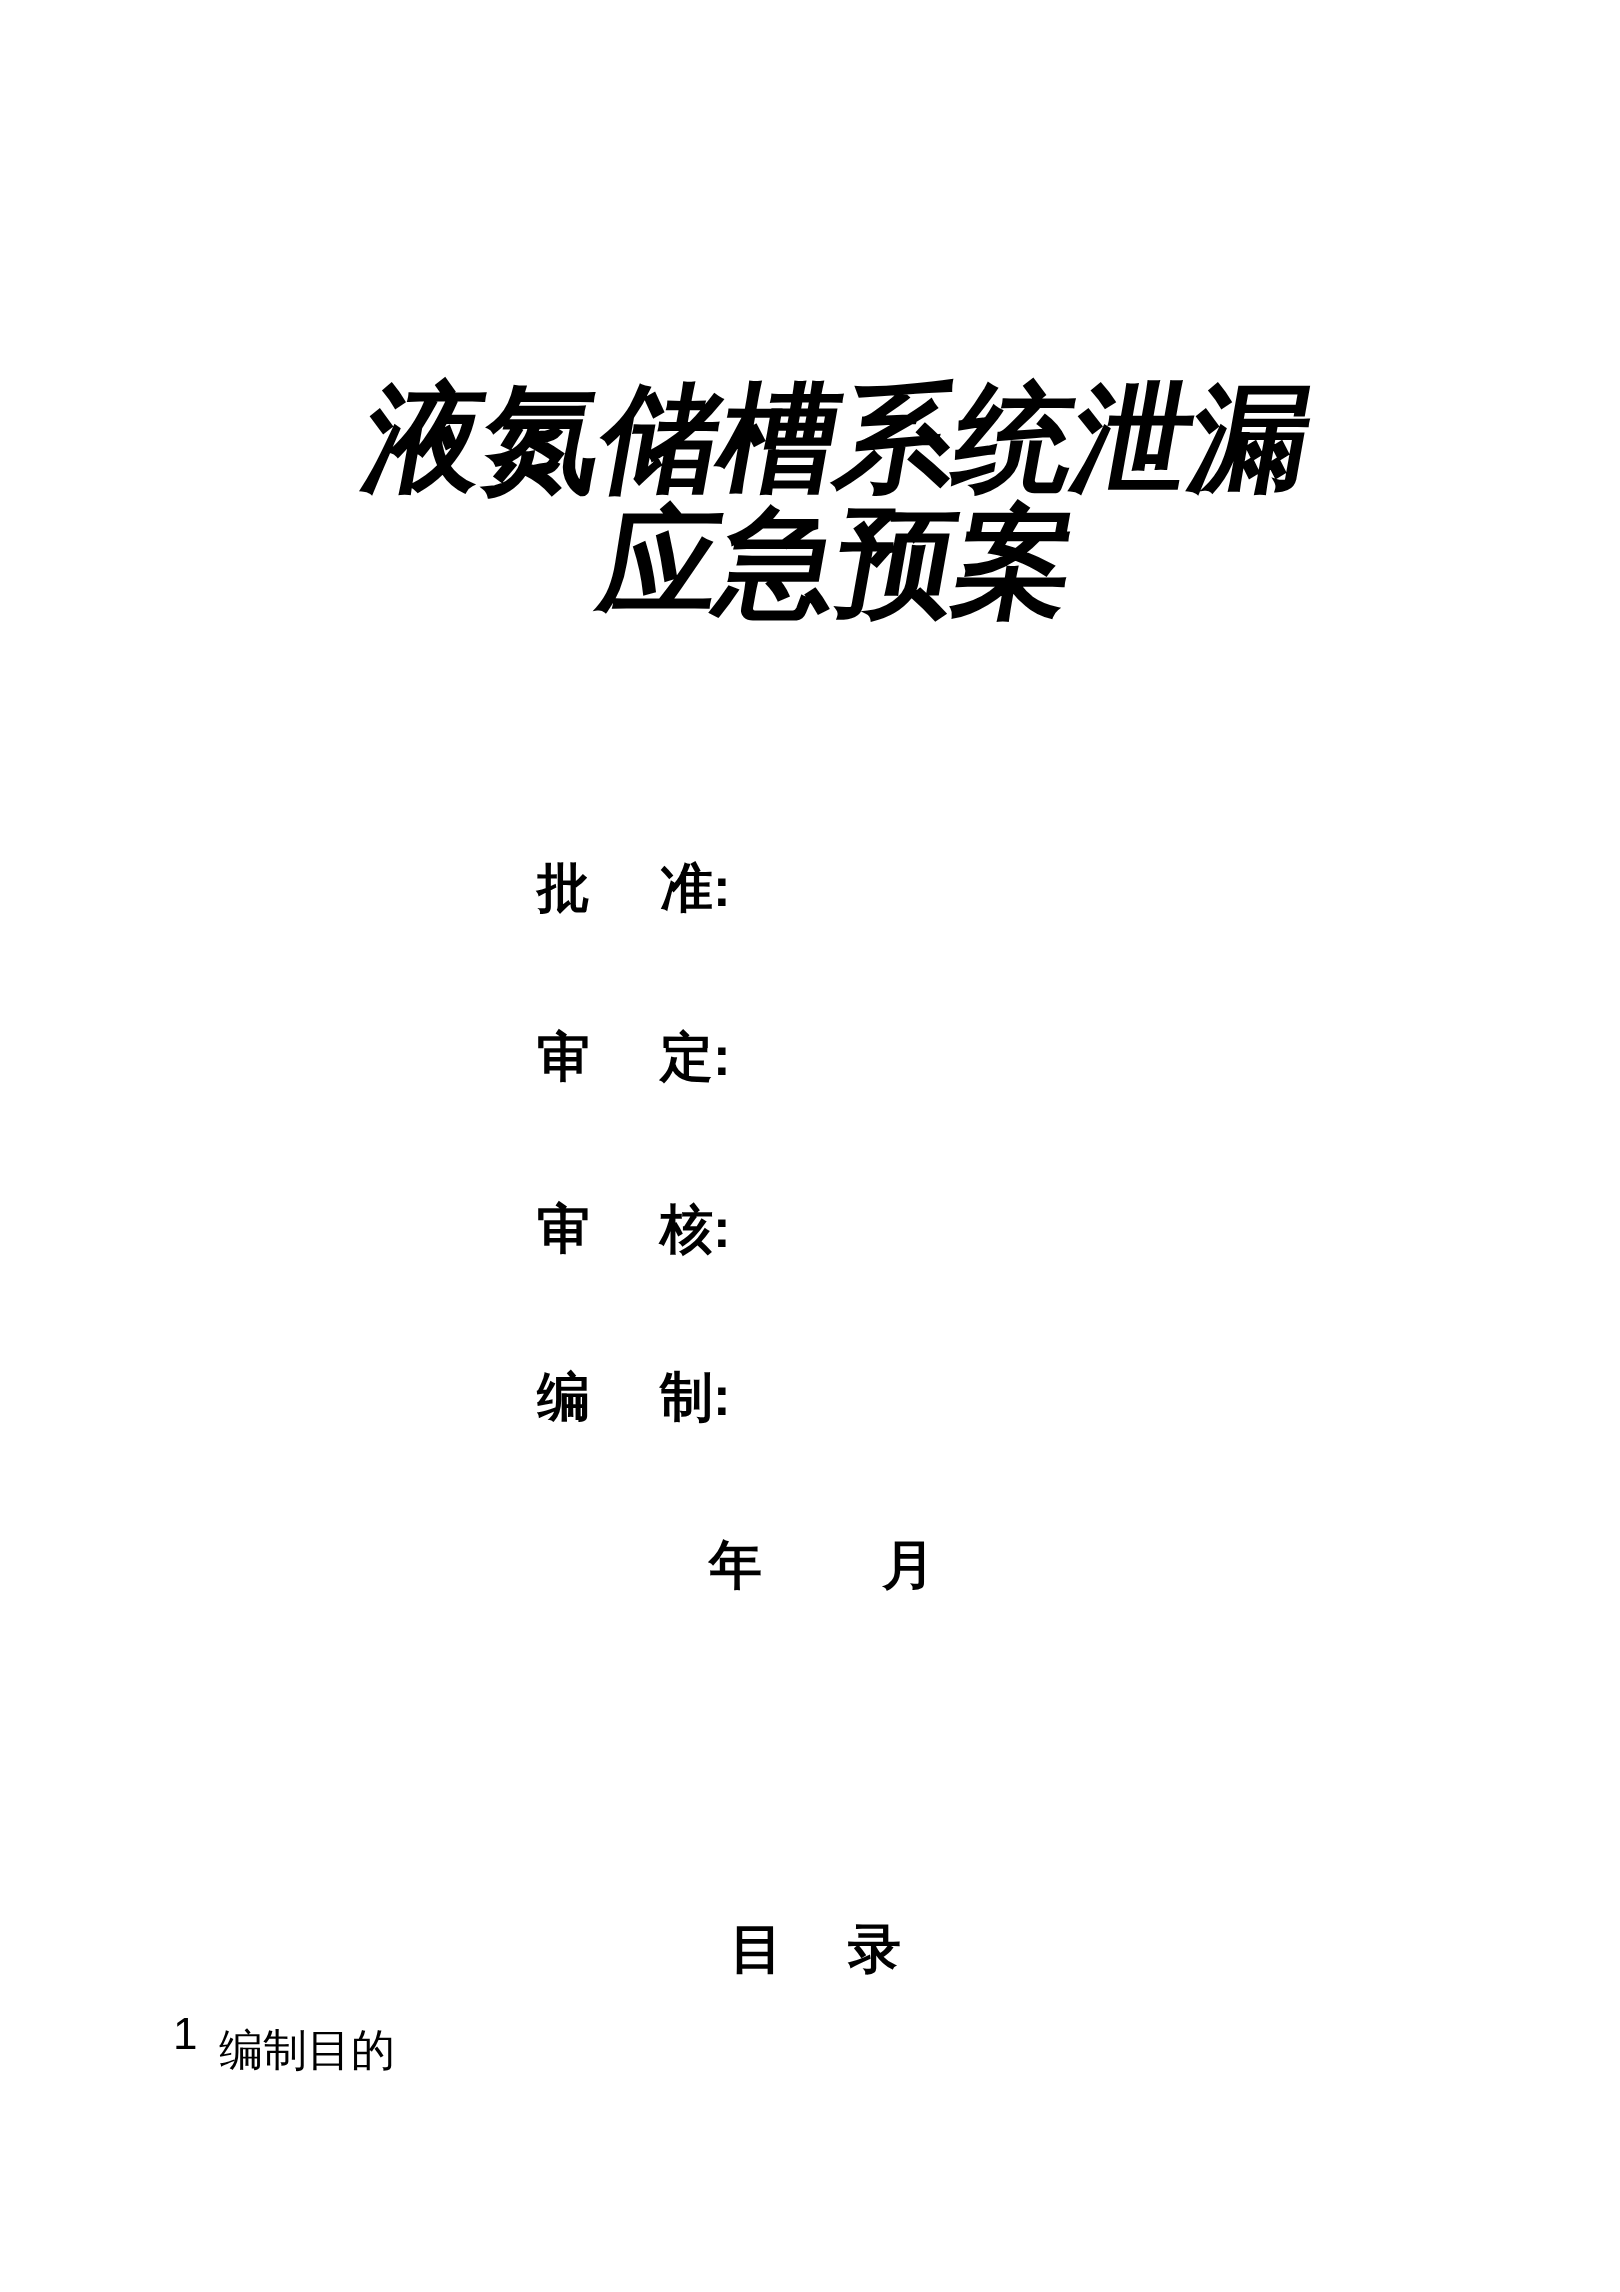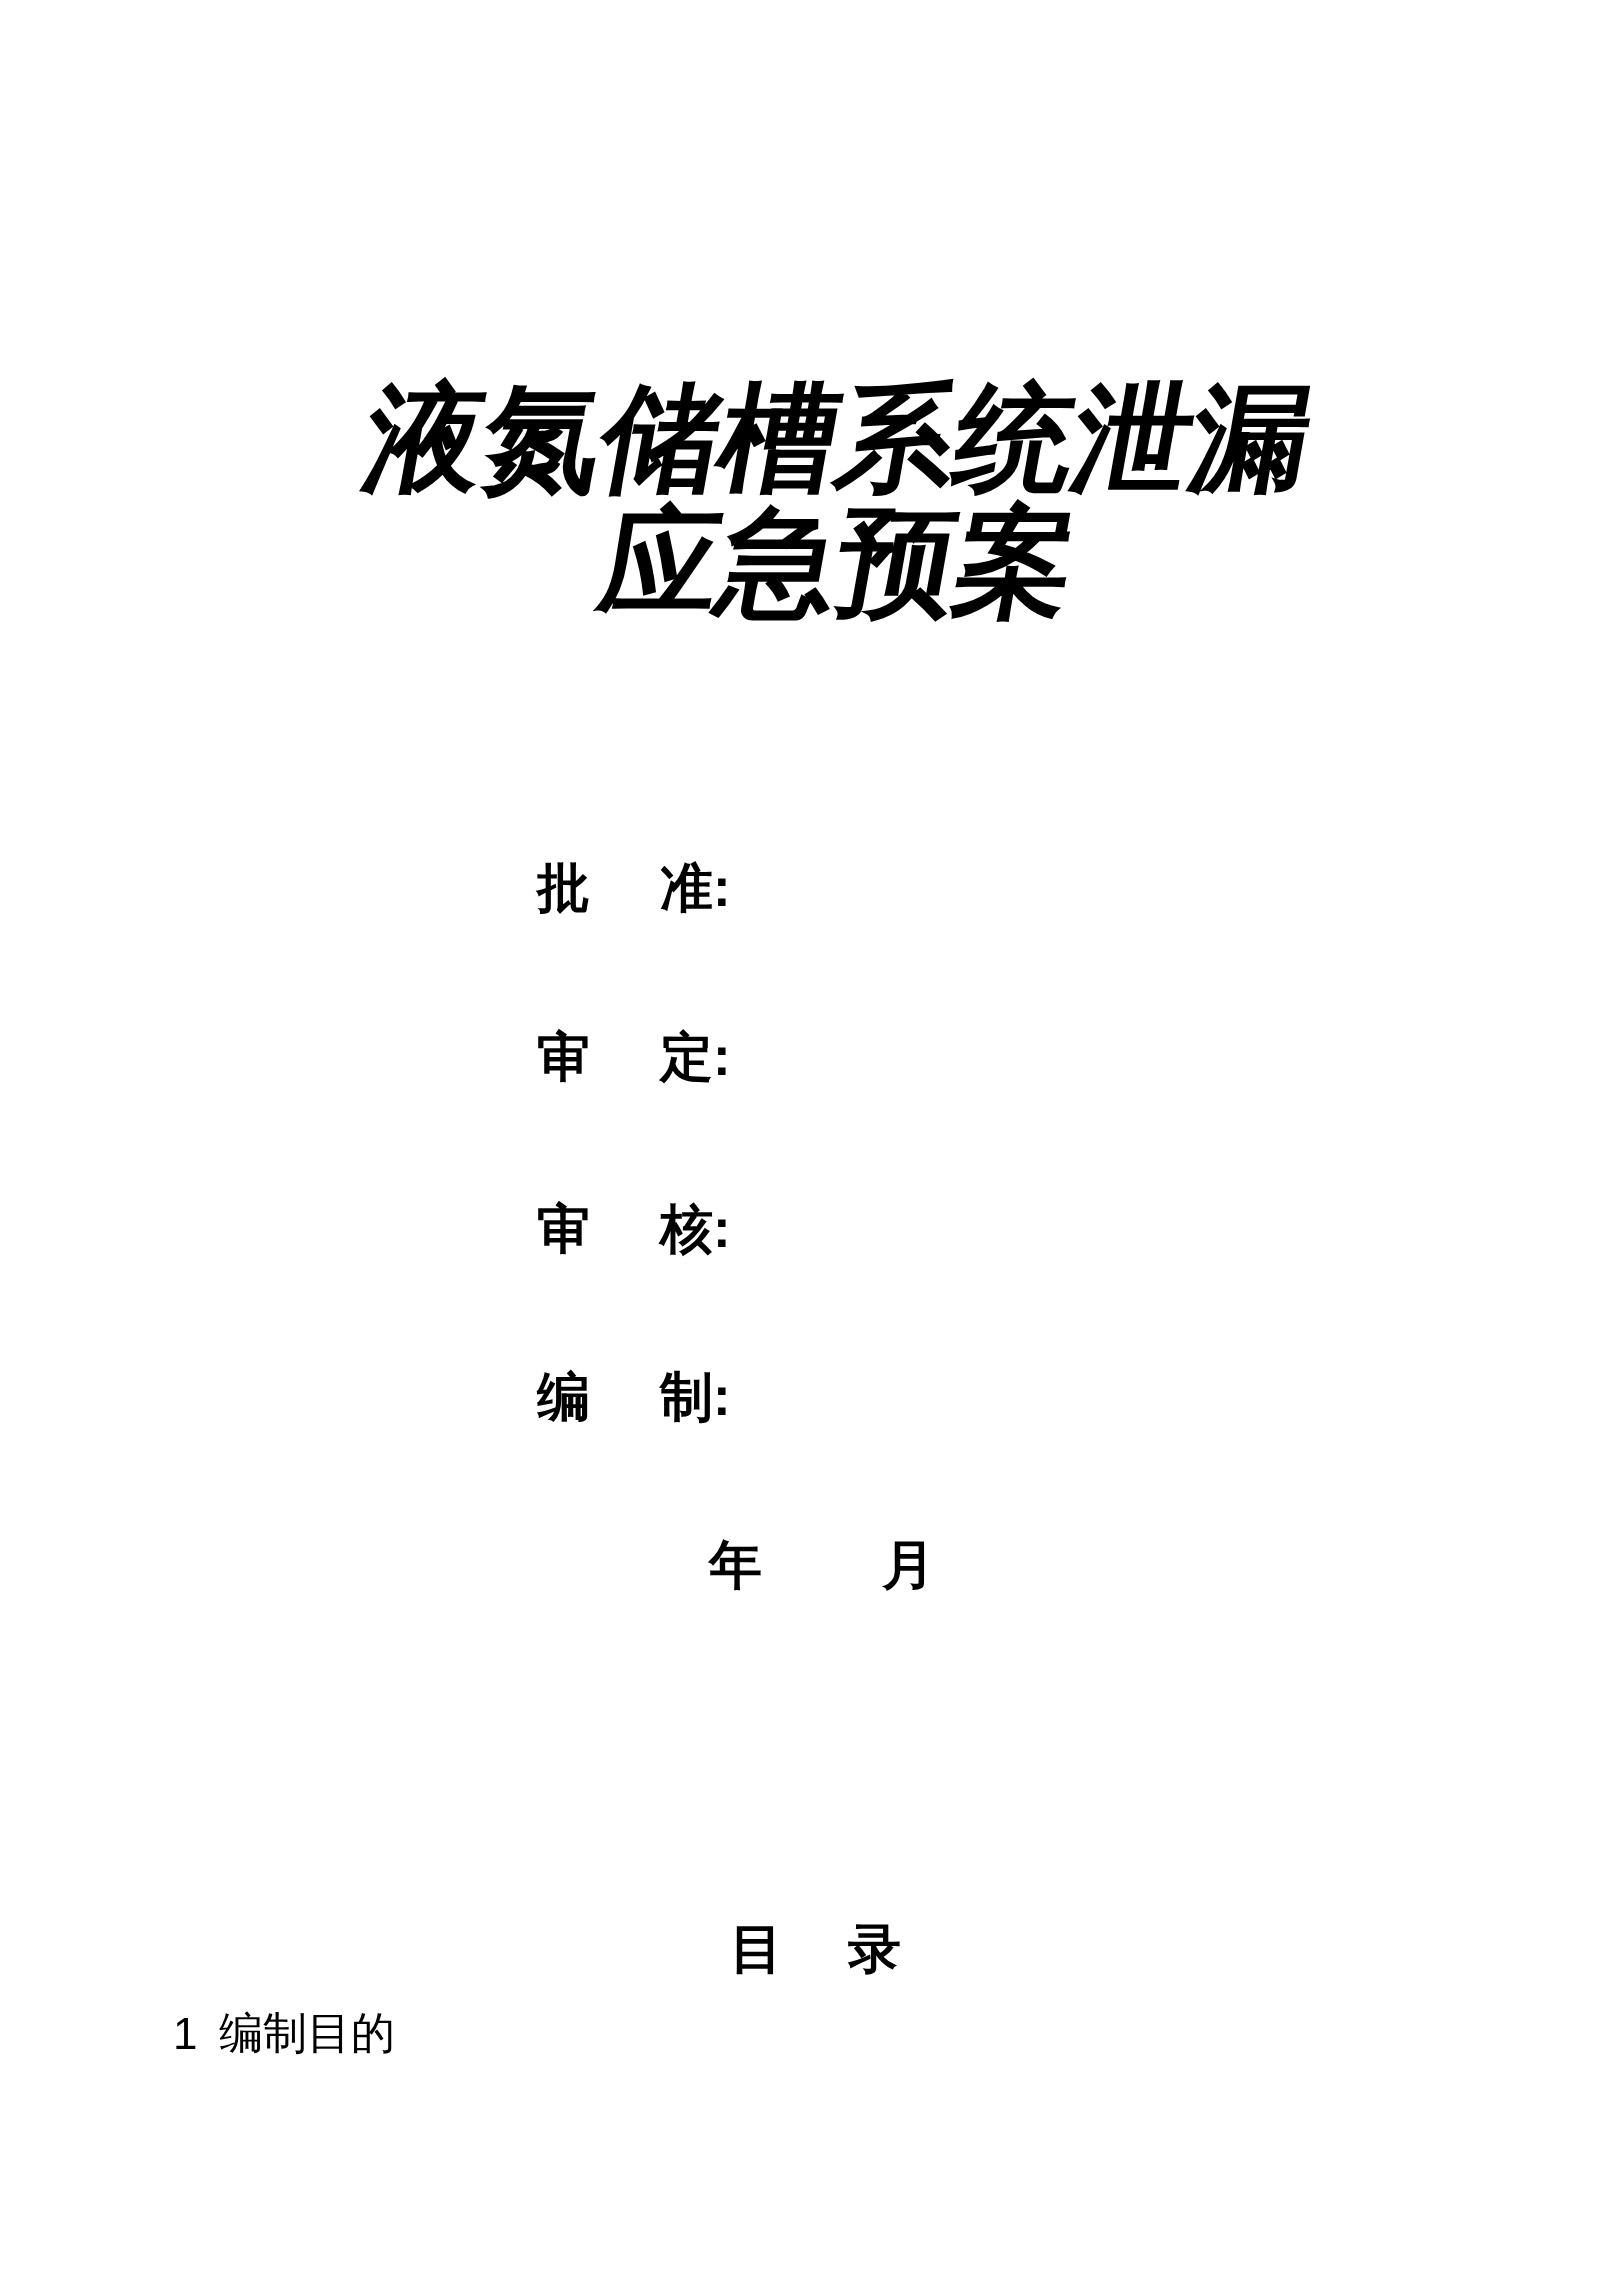--- a/index.html
+++ b/index.html
@@ -90,21 +90,21 @@
     position: absolute;
     left: 173px;
     top: 2010px;
     height: 47px;
     font-size: 44px;
     line-height: 47px;
     font-weight: normal;
     white-space: nowrap;
   }
   .toc-item .toc-item-number { position: absolute; left: 0; top: 0; }
-  .toc-item .toc-item-text { position: absolute; left: 46px; top: 0; font-family: Liberation Serif, serif; }
+  .toc-item .toc-item-text { position: absolute; left: 46px; top: 16px; }
 </style>
 </head>
 <body>
 
 <div class="page">
 
   <div class="doc-title">
     <span class="title-line"><span>液氮储槽系统泄漏</span></span>
     <span class="title-line"><span>应急预案</span></span>
   </div>

